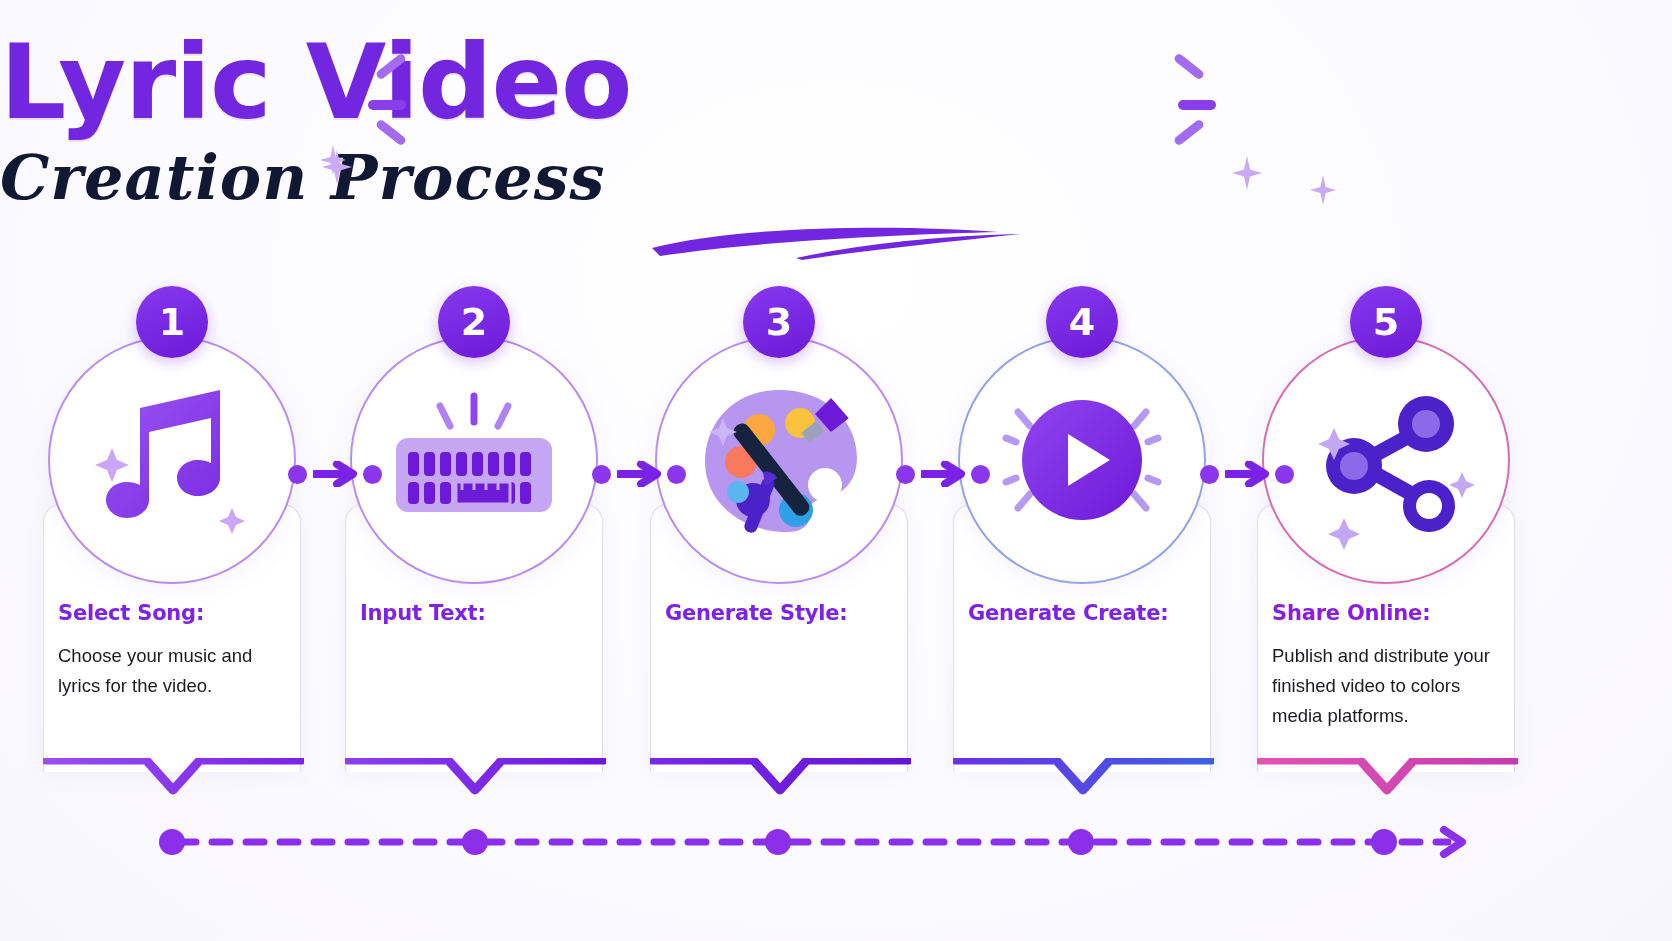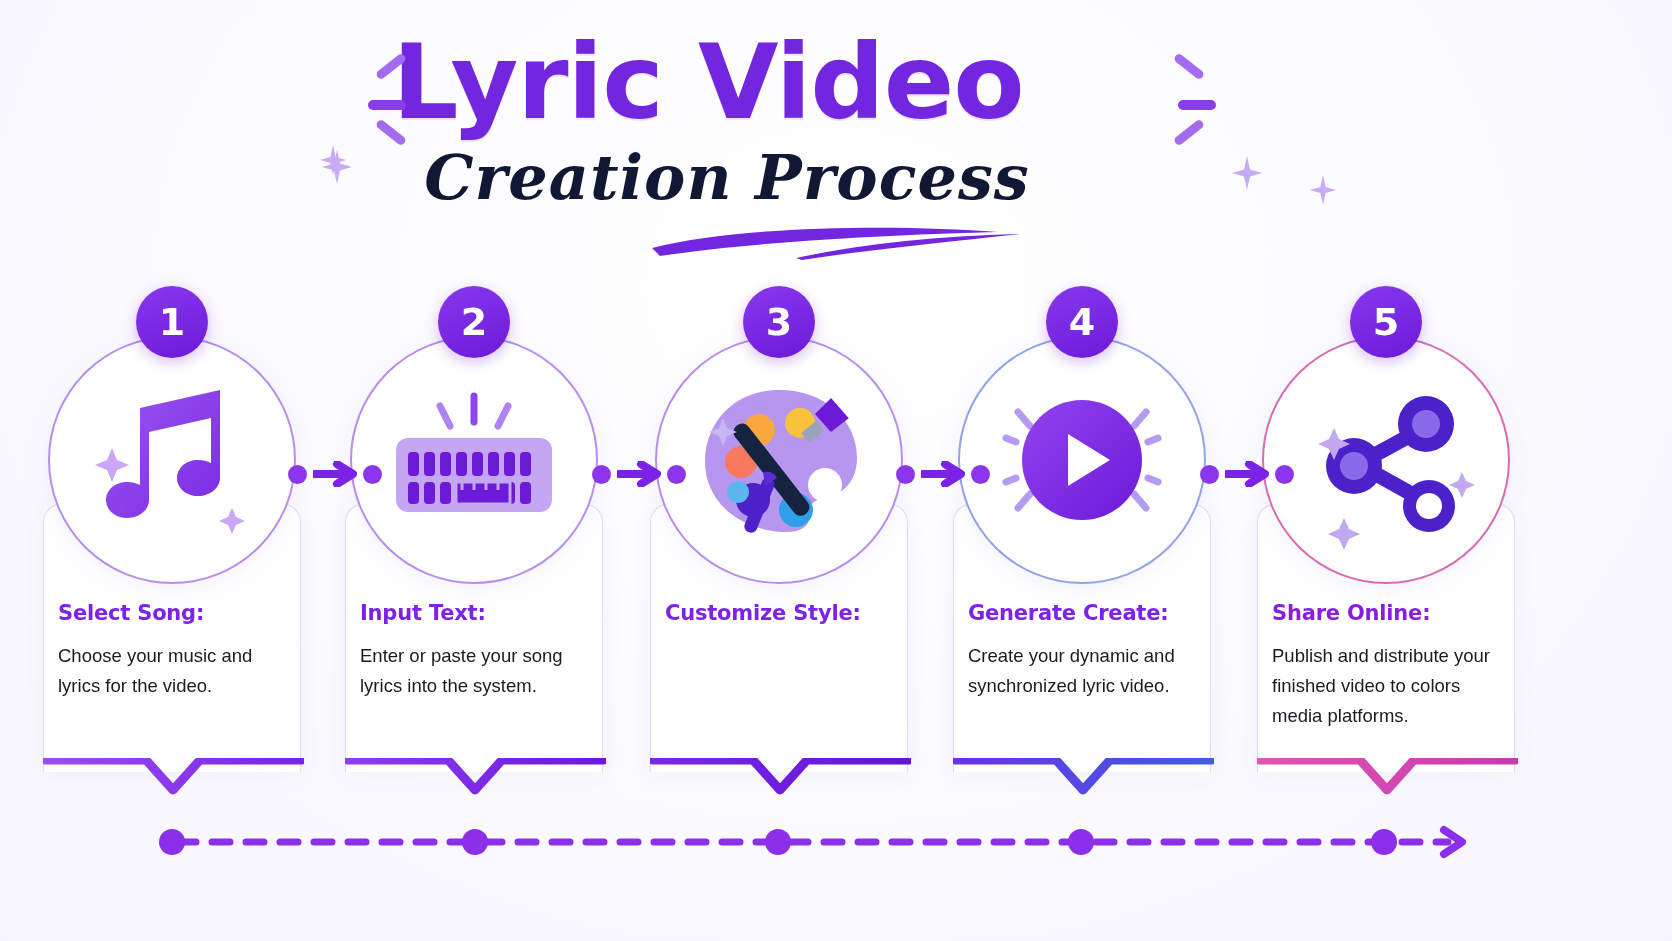--- a/index.html
+++ b/index.html
@@ -10,42 +10,41 @@
     overflow: hidden;
   }
   #stage {
     position: relative;
     width: 1672px; height: 941px;
     background: radial-gradient(ellipse at 50% 30%, #ffffff 0%, #fbfaff 60%, #f8f6fd 100%);
   }
 
   
   .title-wrap {
-    position: absolute; left: 8px; top: 26px; width: 1400px;
-    text-align: center;
+    position: absolute; left: 0; top: 26px; width: 1400px;
+    text-align: left;
   }
   .title-main {
     font-family: "DejaVu Sans", sans-serif;
     font-weight: 700;
     font-size: 104px;
     letter-spacing: -1px;
     color: #7226e0;
     line-height: 1.08;
     text-shadow: 0 2px 0 rgba(114,38,224,.12);
   }
   .title-sub {
     font-family: "DejaVu Serif", serif;
     font-style: italic;
     font-weight: 700;
     font-size: 62px;
     color: #111833;
     line-height: 1.1;
     margin-top: 6px;
     letter-spacing: 1px;
-    padding-left: 38px;
   }
   .title-underline {
     position: absolute; left: 50%; top: 218px;
     transform: translateX(-50%);
     width: 380px; height: 44px;
   }
 
   
   .deco { position: absolute; }
   .dash {
@@ -208,21 +207,20 @@
             </g>
           </svg>
         </div>
       </div>
       <div class="badge">1</div>
     </div>
 
     <div class="step" style="left:340px;">
       <div class="card">
         <div class="card-title">Input Text:</div>
-        <div class="card-body">Enter or paste your song lyrics into the system.</div>
         <svg class="card-foot" viewBox="0 0 261 44" preserveAspectRatio="none">
           <defs>
               <linearGradient id="f2" x1="0" y1="0" x2="1" y2="0">
             <stop offset="0" stop-color="#8e3df0"></stop>
                 <stop offset="1" stop-color="#6d17dd"></stop>
               </linearGradient>
             </defs>
           <path d="M2 2 H103 L130 32 L157 2 H259" fill="none" stroke="url(#f2)" stroke-width="9" stroke-linecap="round" stroke-linejoin="round"></path>
         </svg>
       </div>
@@ -252,21 +250,21 @@
               <path d="M82 122 h54 v22 h-54 Z M88 122 v8 M100 122 v8 M112 122 v8 M124 122 v8" fill="#6d19d8" stroke="#c5a6f2" stroke-width="3"></path>
             </g>
           </svg>
         </div>
       </div>
       <div class="badge">2</div>
     </div>
 
     <div class="step" style="left:645px;">
       <div class="card">
-        <div class="card-title">Customize Style:</div>
+        <div class="card-title">Generate Style:</div>
         <svg class="card-foot" viewBox="0 0 261 44" preserveAspectRatio="none">
           <defs>
               <linearGradient id="f3" x1="0" y1="0" x2="1" y2="0">
             <stop offset="0" stop-color="#7a27e8"></stop>
                 <stop offset="1" stop-color="#6415d4"></stop>
               </linearGradient>
             </defs>
           <path d="M2 2 H103 L130 32 L157 2 H259" fill="none" stroke="url(#f3)" stroke-width="9" stroke-linecap="round" stroke-linejoin="round"></path>
         </svg>
       </div>
@@ -293,21 +291,20 @@
             <path d="M44 58 l4 10 10 4 -10 4 -4 10 -4 -10 -10 -4 10 -4 Z" fill="#cbb5f4"></path>
           </svg>
         </div>
       </div>
       <div class="badge">3</div>
     </div>
 
     <div class="step" style="left:948px;">
       <div class="card">
         <div class="card-title">Generate Create:</div>
-        <div class="card-body">Create your dynamic and synchronized lyric video.</div>
         <svg class="card-foot" viewBox="0 0 261 44" preserveAspectRatio="none">
           <defs>
               <linearGradient id="f4" x1="0" y1="0" x2="1" y2="0">
             <stop offset="0" stop-color="#6a32e6"></stop>
                 <stop offset="1" stop-color="#3f5fe0"></stop>
               </linearGradient>
             </defs>
           <path d="M2 2 H103 L130 32 L157 2 H259" fill="none" stroke="url(#f4)" stroke-width="9" stroke-linecap="round" stroke-linejoin="round"></path>
         </svg>
       </div>

